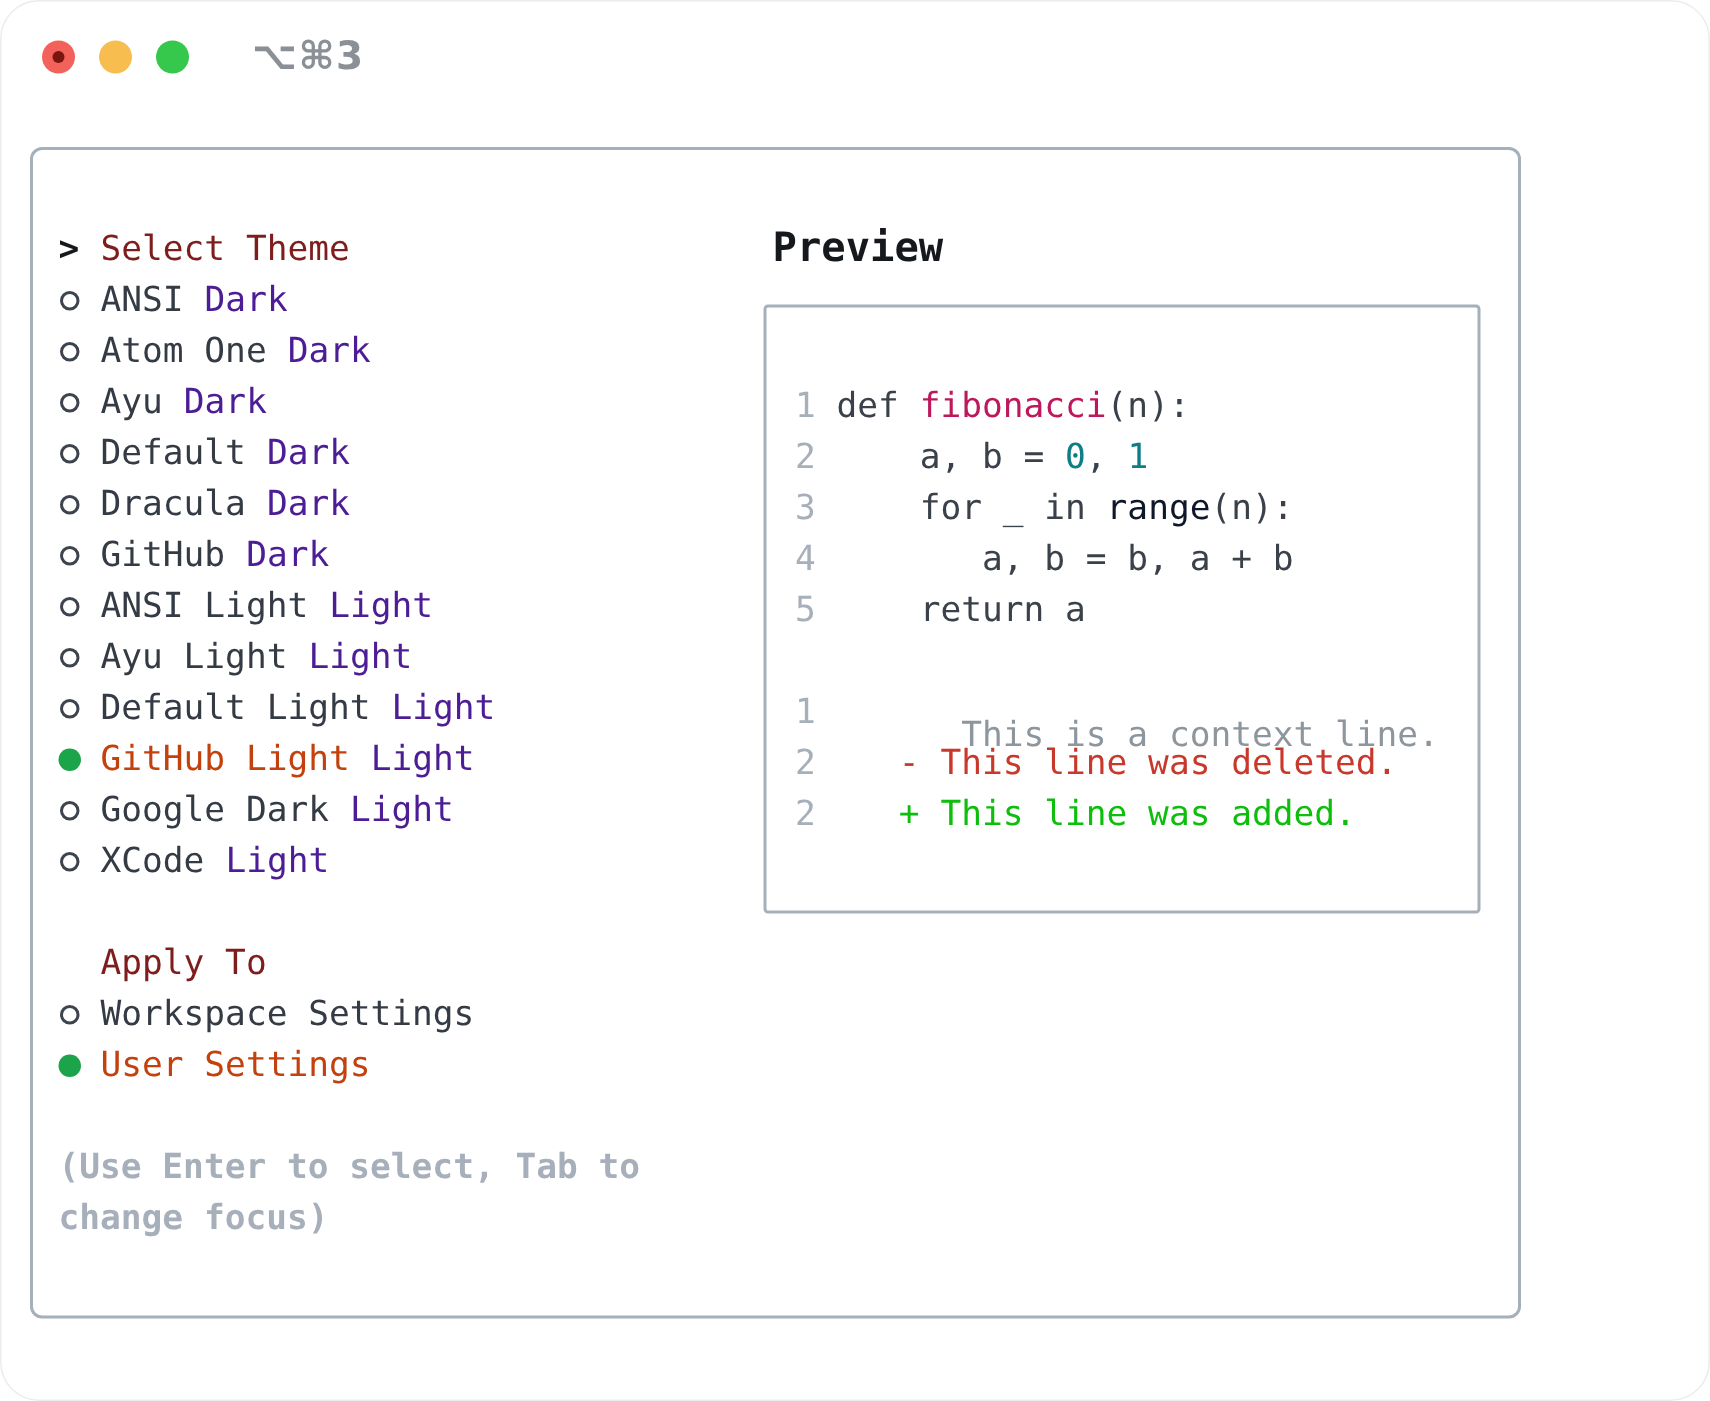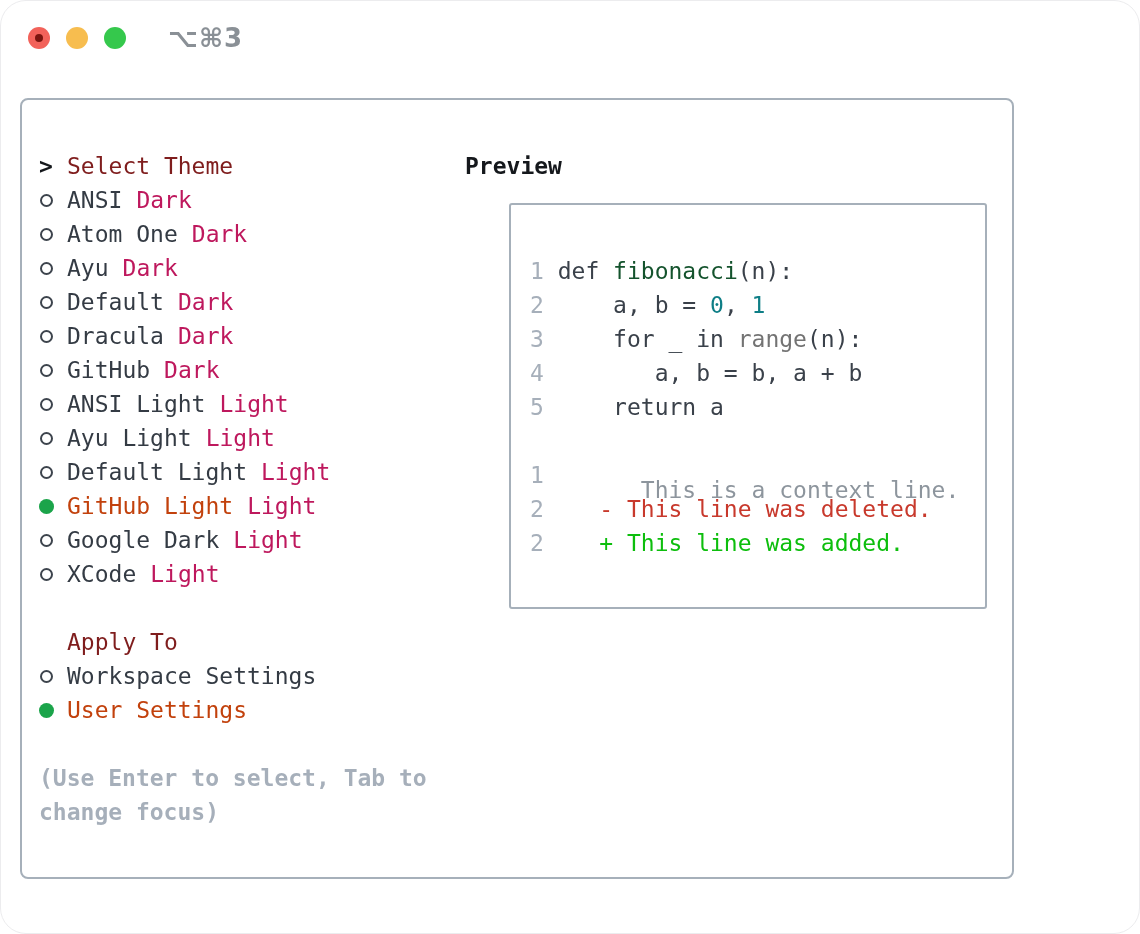--- a/index.html
+++ b/index.html
@@ -29,39 +29,39 @@
   
   .left-col{position:absolute;left:38px;top:148px;font-size:23px;line-height:34px;}
   .row{display:flex;align-items:center;height:34px;white-space:pre;}
   .marker{width:28px;display:flex;align-items:center;flex:none;}
   .gt{font-weight:700;color:#15181c;}
   .radio{width:13px;height:13px;border:2px solid #3d444d;border-radius:50%;box-sizing:border-box;margin-left:1px;}
   .radio.sel{width:15px;height:15px;border:none;background:#1ba44a;margin-left:0;}
   .heading{font-weight:400;color:#7f1d1d;}
   .tname{color:#343b44;}
   .tname.sel{color:#c2410c;}
-  .tag{color:#be185d;margin-left:14px;text-align:right;}
+  .tag{color:#4c1d95;margin-left:14px;text-align:right;}
   .spacer{height:34px;}
   .help{color:#a6afba;height:34px;line-height:34px;white-space:pre;font-weight:bold;}
   
   .preview-title{
-    position:absolute;left:464px;top:148px;height:34px;line-height:34px;
-    font-size:23px;font-weight:700;color:#15181c;
+    position:absolute;left:514px;top:148px;height:34px;line-height:34px;
+    font-size:27px;font-weight:700;color:#15181c;
   }
   .preview-box{
     position:absolute;left:508px;top:202px;width:478px;height:406px;
     border:2px solid #a6b0ba;border-radius:3px;box-sizing:border-box;background:#fff;
   }
   .preview-code{position:absolute;left:19px;top:49px;font-size:23px;line-height:34px;}
   .pline{height:34px;display:flex;white-space:pre;}
   .ln{color:#a6afba;}
   .s-code{color:#3a414a;}
-  .s-fn{color:#14532d;}
+  .s-fn{color:#be185d;}
   .s-num{color:#0e7e86;}
-  .s-builtin{color:#737373;}
+  .s-builtin{color:#0f172a;}
   .s-ctx{color:#8d959d;margin-top:15px;}
   .s-del{color:#c8392c;text-align:right;}
   .s-add{color:#0dbe0d;}
 </style>
 </head>
 <body>
 
 <div class="canvas">
 
   <div class="titlebar">

